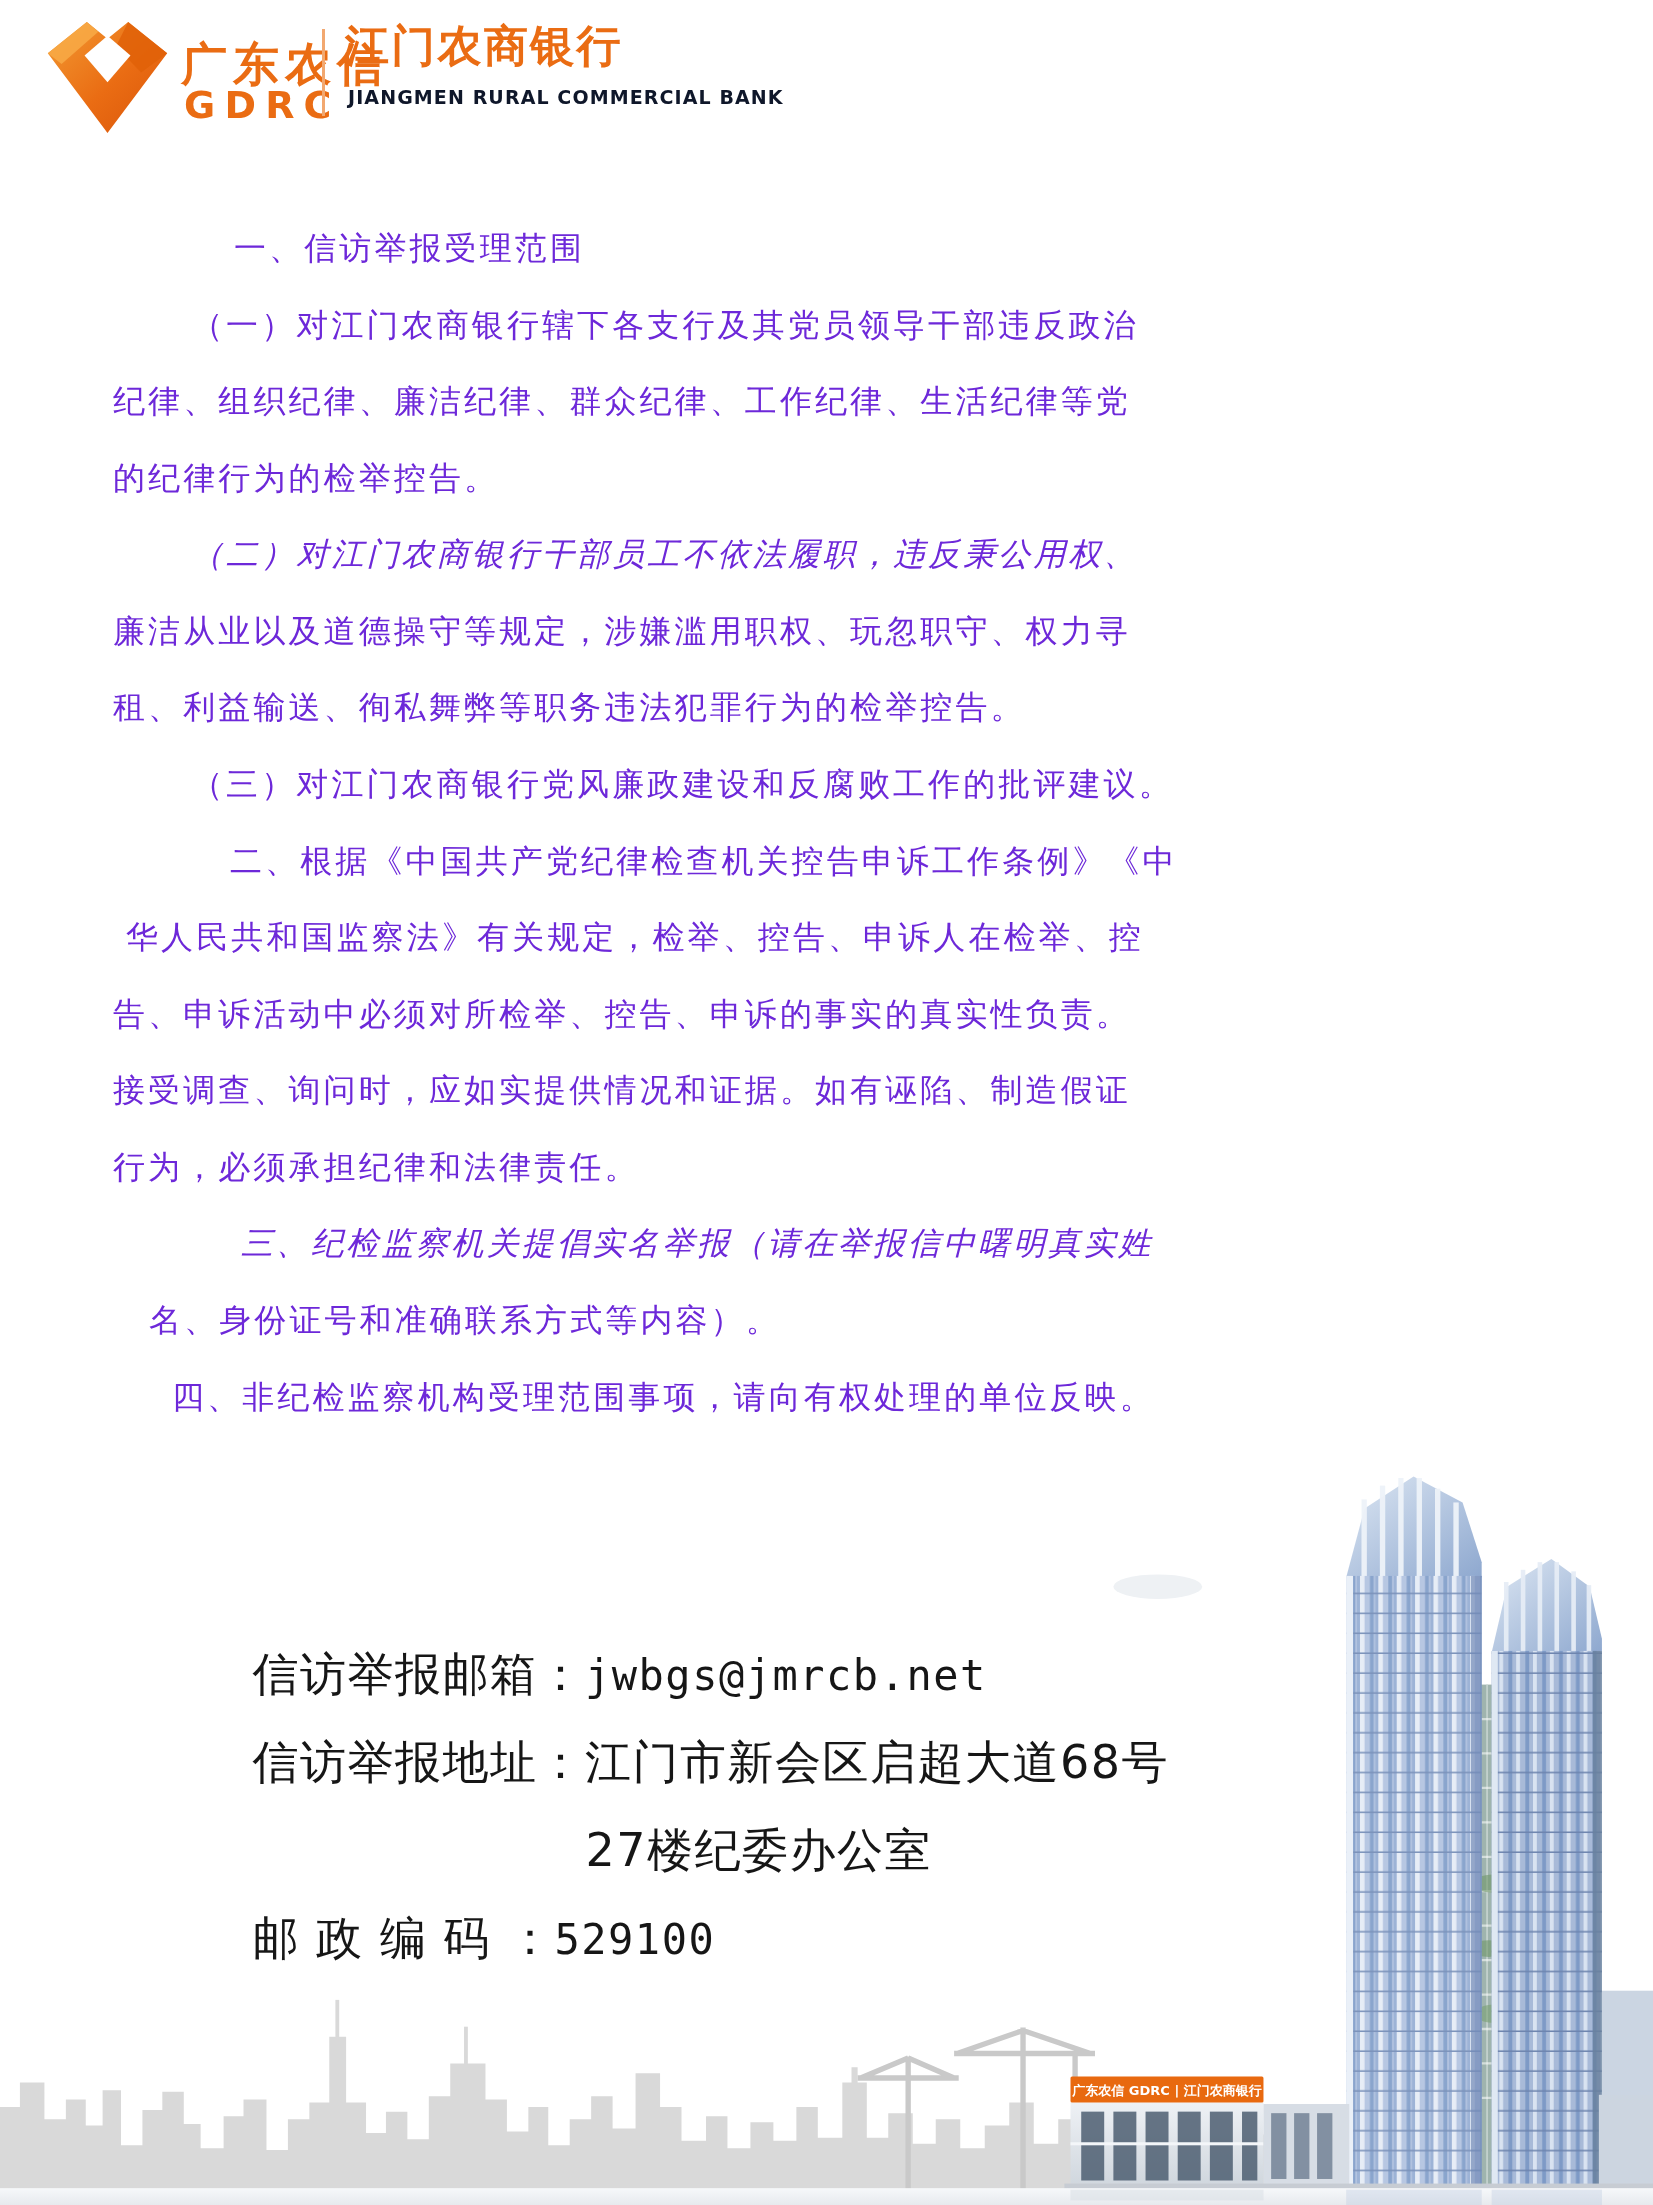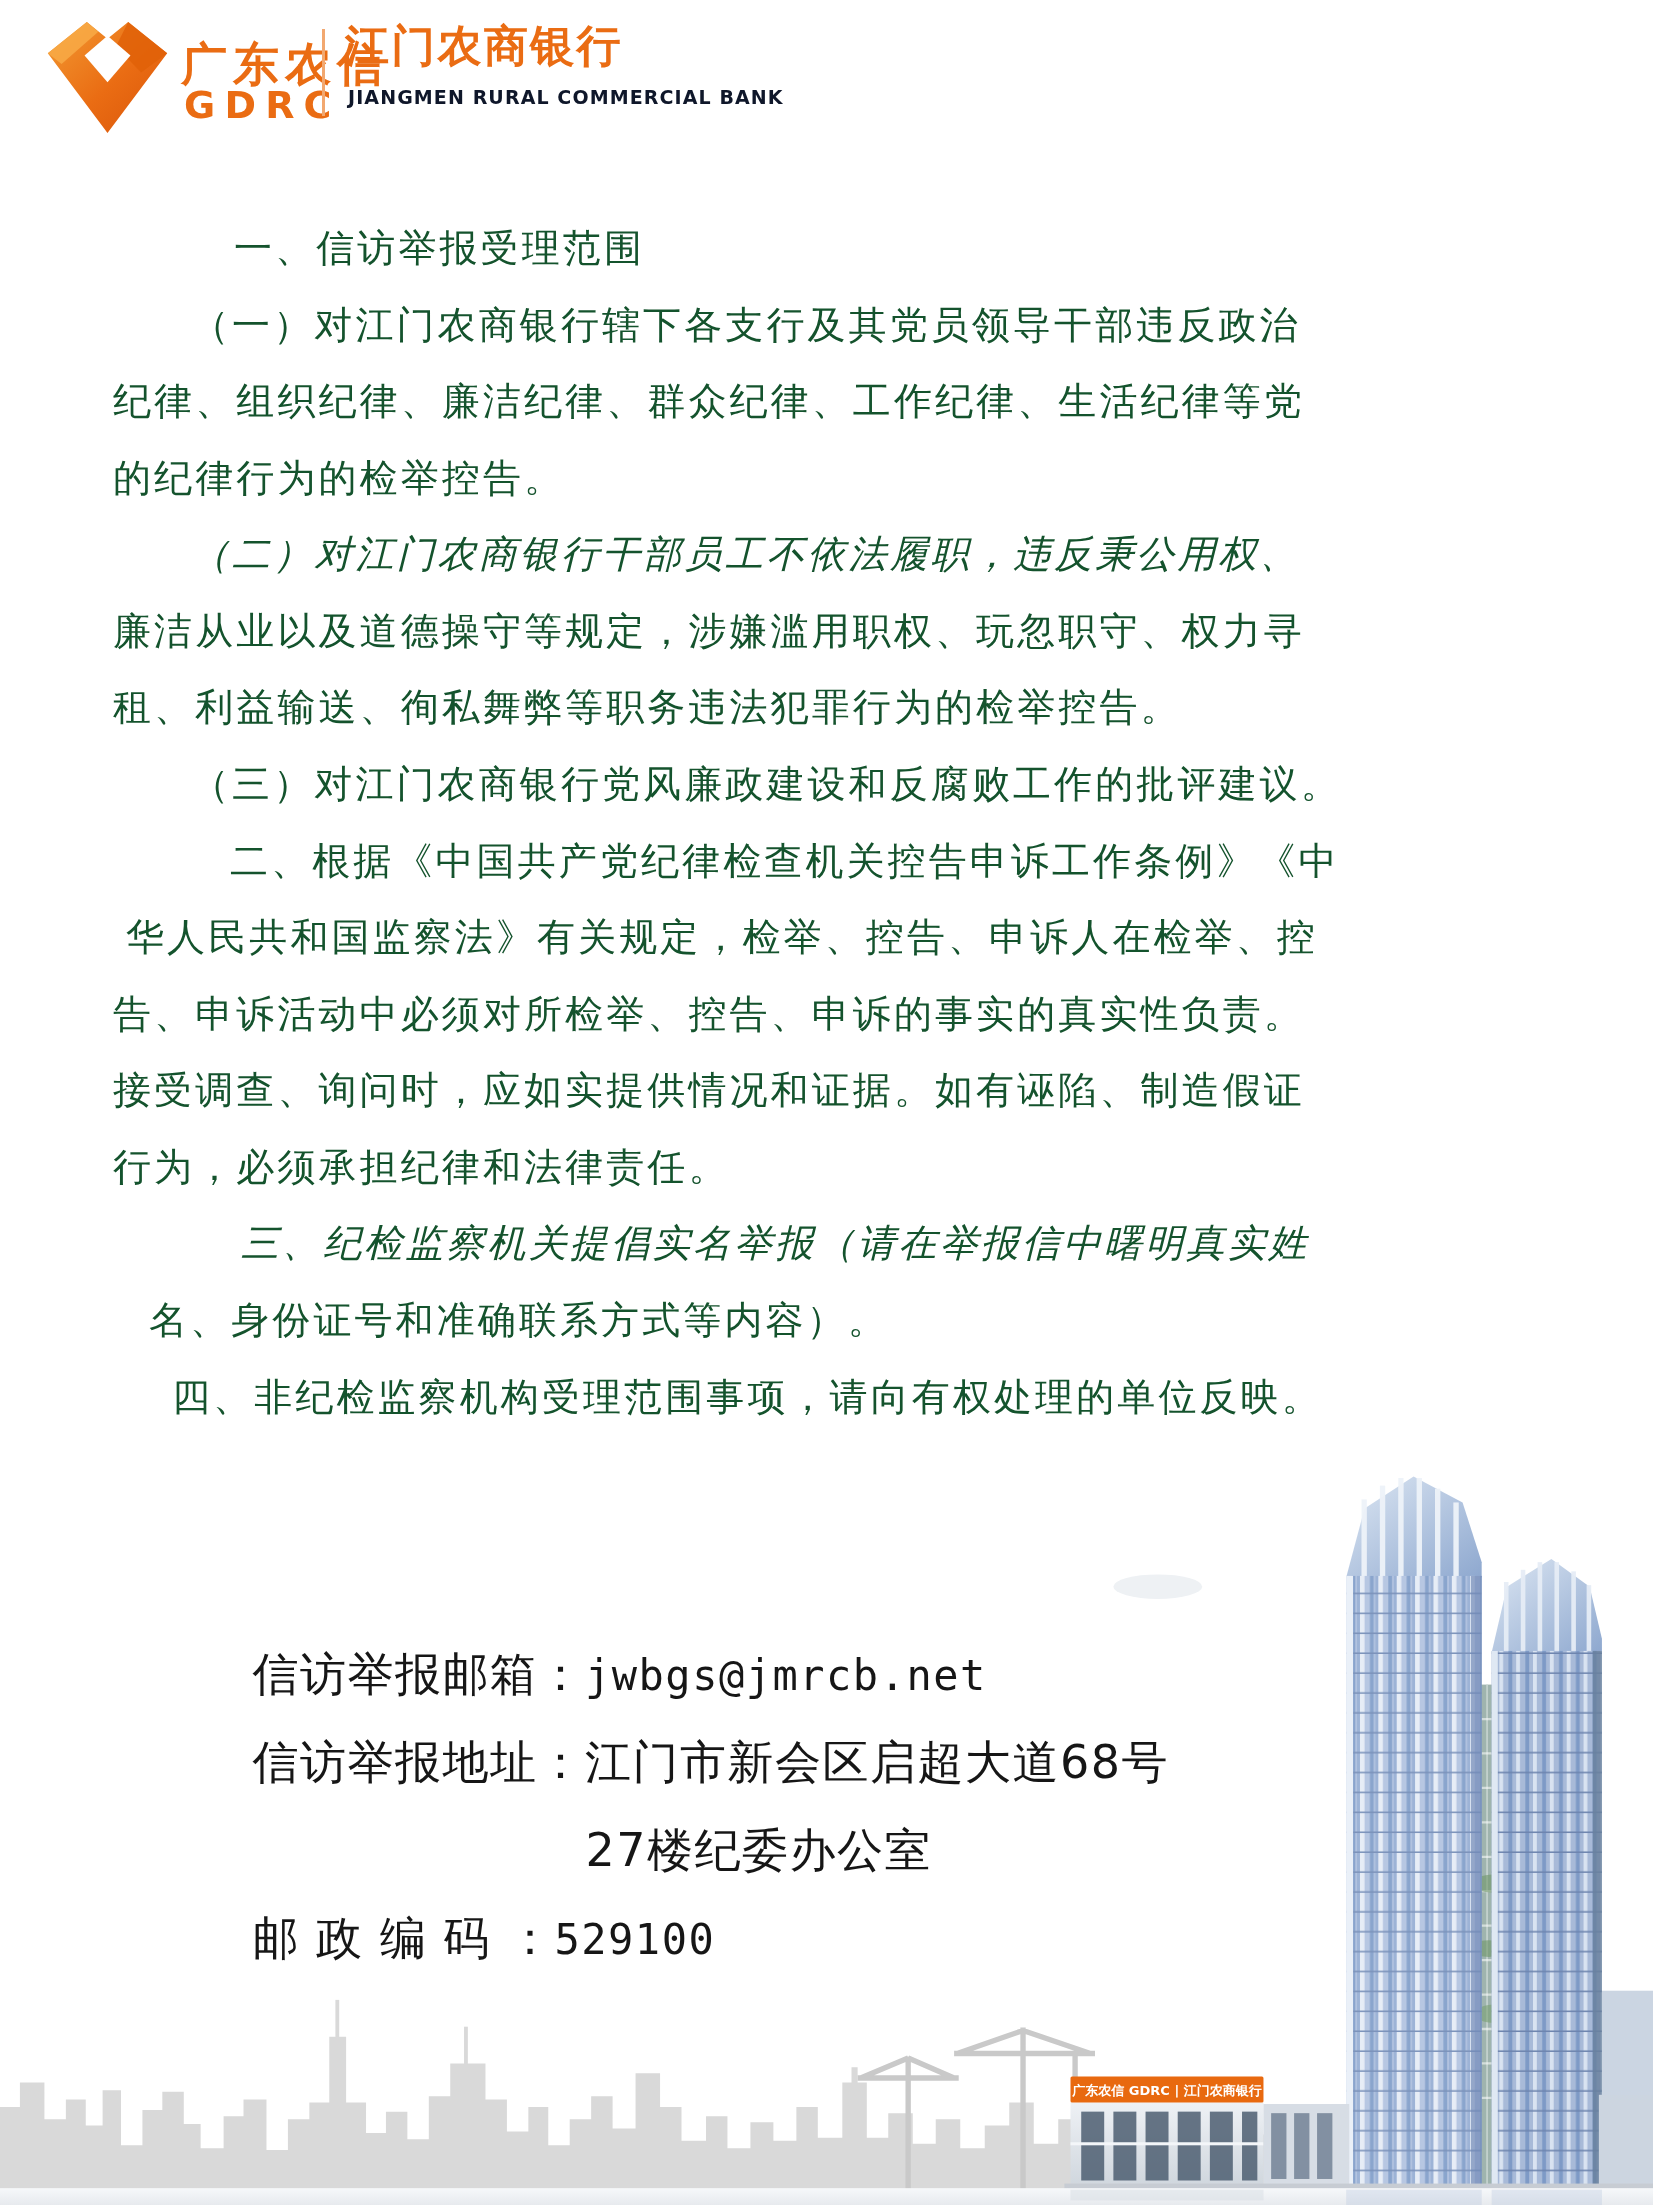--- a/index.html
+++ b/index.html
@@ -11,21 +11,21 @@
   .org-name{position:absolute;left:181px;top:34px;font-size:46px;font-weight:bold;
             color:#ea6c13;letter-spacing:6.1px;white-space:pre;}
   .org-abbr{position:absolute;left:184px;top:83px;font-size:38px;font-weight:bold;
             color:#ea6c13;letter-spacing:9.2px;}
   .brand-divider{position:absolute;left:322px;top:29px;width:3.1px;height:87px;background:#f2a870;}
   .bank-name{position:absolute;left:345px;top:17px;font-size:44px;font-weight:bold;
              color:#ea6c13;letter-spacing:2.3px;white-space:pre;}
   .bank-en{position:absolute;left:348px;top:86px;font-size:19px;font-weight:bold;
            color:#0f172a;letter-spacing:1.1px;white-space:pre;}
   
-  .bline{position:absolute;font-size:38px;line-height:52px;color:#14532d;
+  .bline{position:absolute;font-size:32px;line-height:52px;color:#6d28d9;
          letter-spacing:3.1px;white-space:pre;}
   
   .crow{position:absolute;font-size:46px;line-height:54px;color:#161616;white-space:pre;}
   .clabel{letter-spacing:1.5px;}
   .cval{font-family:"DejaVu Sans Mono","DejaVu Sans",monospace;font-size:42px;letter-spacing:1.5px;}
   
   .hq-svg{position:absolute;left:0;top:1455px;width:1654px;height:750px;}
 </style>
 </head>
 <body>

